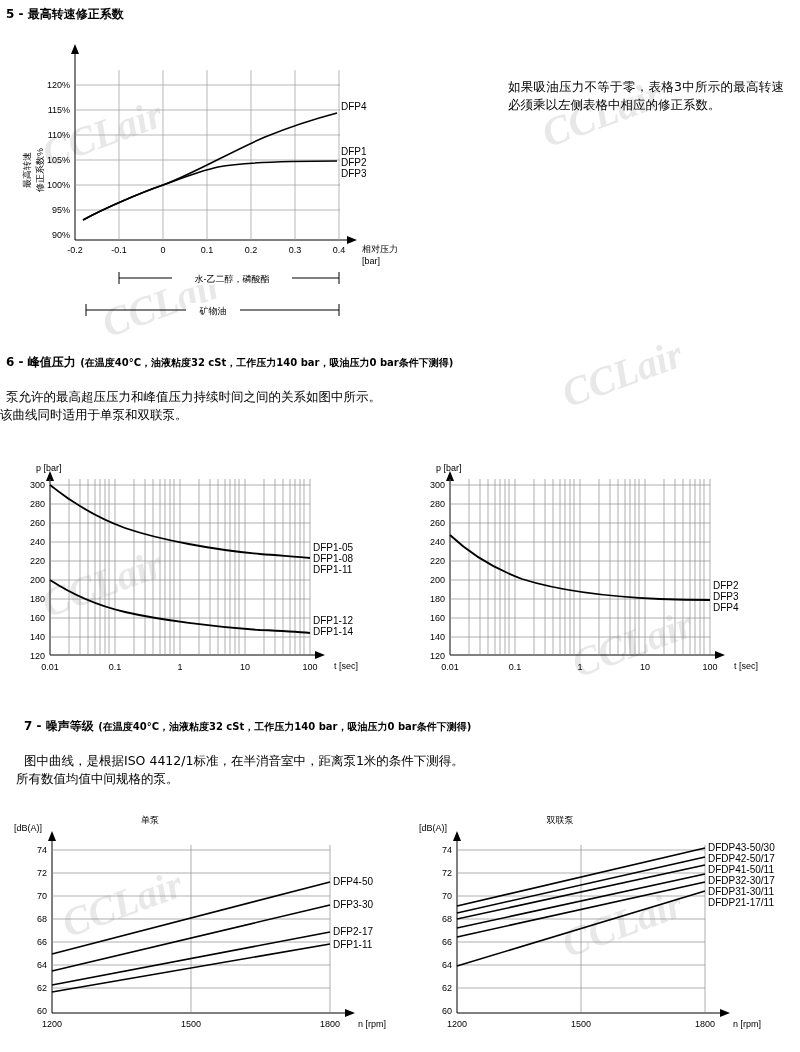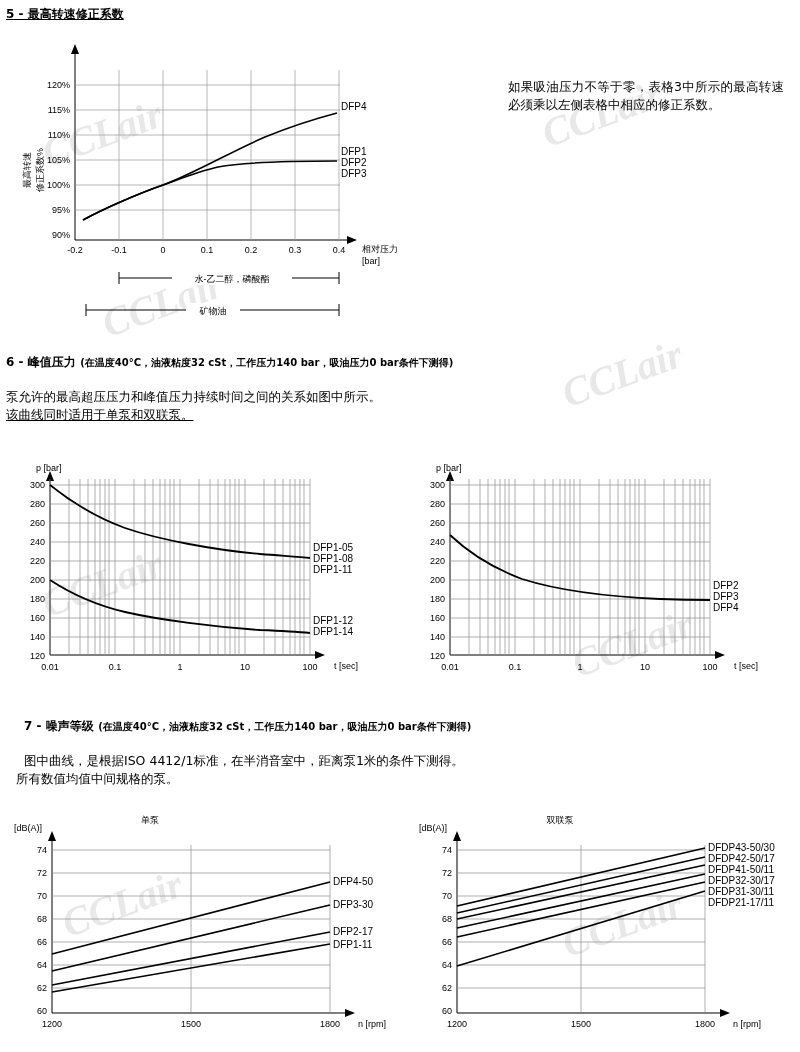--- a/index.html
+++ b/index.html
@@ -42,21 +42,21 @@
 <div class="wm" style="left:540px;top:90px;">CCLair</div>
 <div class="wm" style="left:100px;top:280px;">CCLair</div>
 <div class="wm" style="left:560px;top:350px;">CCLair</div>
 <div class="wm" style="left:40px;top:560px;">CCLair</div>
 <div class="wm" style="left:570px;top:620px;">CCLair</div>
 <div class="wm" style="left:60px;top:880px;">CCLair</div>
 <div class="wm" style="left:560px;top:900px;">CCLair</div>
 
 <div class="layer">
 
-<div class="sec-title cn" style="position:absolute;left:6px;top:6px;text-decoration:underline;">5 - 最高转速修正系数</div>
+<div class="sec-title cn" style="position:absolute;left:6px;top:6px;">5 - 最高转速修正系数</div>
 
 <div class="para cn" style="position:absolute;left:508px;top:64px;width:276px;text-align:justify;margin-top:14px;">
   <span>如果吸油压力不等于零，表格3中所示的最高转速必须乘以左侧表格中相应的修正系数。</span>
 </div>
 
 <svg width="420" height="300" style="position:absolute;left:0px;top:30px;">
 
   <g stroke="#000" fill="none" stroke-width="1">
 
     <line x1="75" y1="20" x2="75" y2="210"></line>
@@ -122,21 +122,21 @@
   <text class="axlbl" x="232" y="252" text-anchor="middle">水-乙二醇，磷酸酯</text>
   <rect x="186" y="273" width="54" height="14" fill="#fff"></rect>
   <text class="axlbl" x="213" y="284" text-anchor="middle">矿物油</text>
 </svg>
 
 <div style="position:absolute;left:6px;top:352px;">
   <span class="sec-title cn">6 - 峰值压力</span>
   <span class="sec-note cn">(在温度40°C，油液粘度32 cSt，工作压力140 bar，吸油压力0 bar条件下测得)</span>
 </div>
 <div class="para cn" style="position:absolute;left:6px;top:388px;">泵允许的最高超压压力和峰值压力持续时间之间的关系如图中所示。</div>
-<div class="para cn" style="position:absolute;left:6px;top:406px;text-decoration:underline;">该曲线同时适用于单泵和双联泵。</div>
+<div class="para cn" style="position:absolute;left:0;top:406px;">该曲线同时适用于单泵和双联泵。</div>
 
 <svg width="390" height="230" style="position:absolute;left:0px;top:455px;">
   <g stroke="#000" fill="none" stroke-width="1">
     <line x1="50" y1="22" x2="50" y2="200"></line>
     <polygon points="50,16 46,26 54,26" fill="#000" stroke="none"></polygon>
     <line x1="50" y1="200" x2="318" y2="200"></line>
     <polygon points="325,200 315,196 315,204" fill="#000" stroke="none"></polygon>
   </g>
 
   <g stroke="#8d8d8d" stroke-width="0.7">

